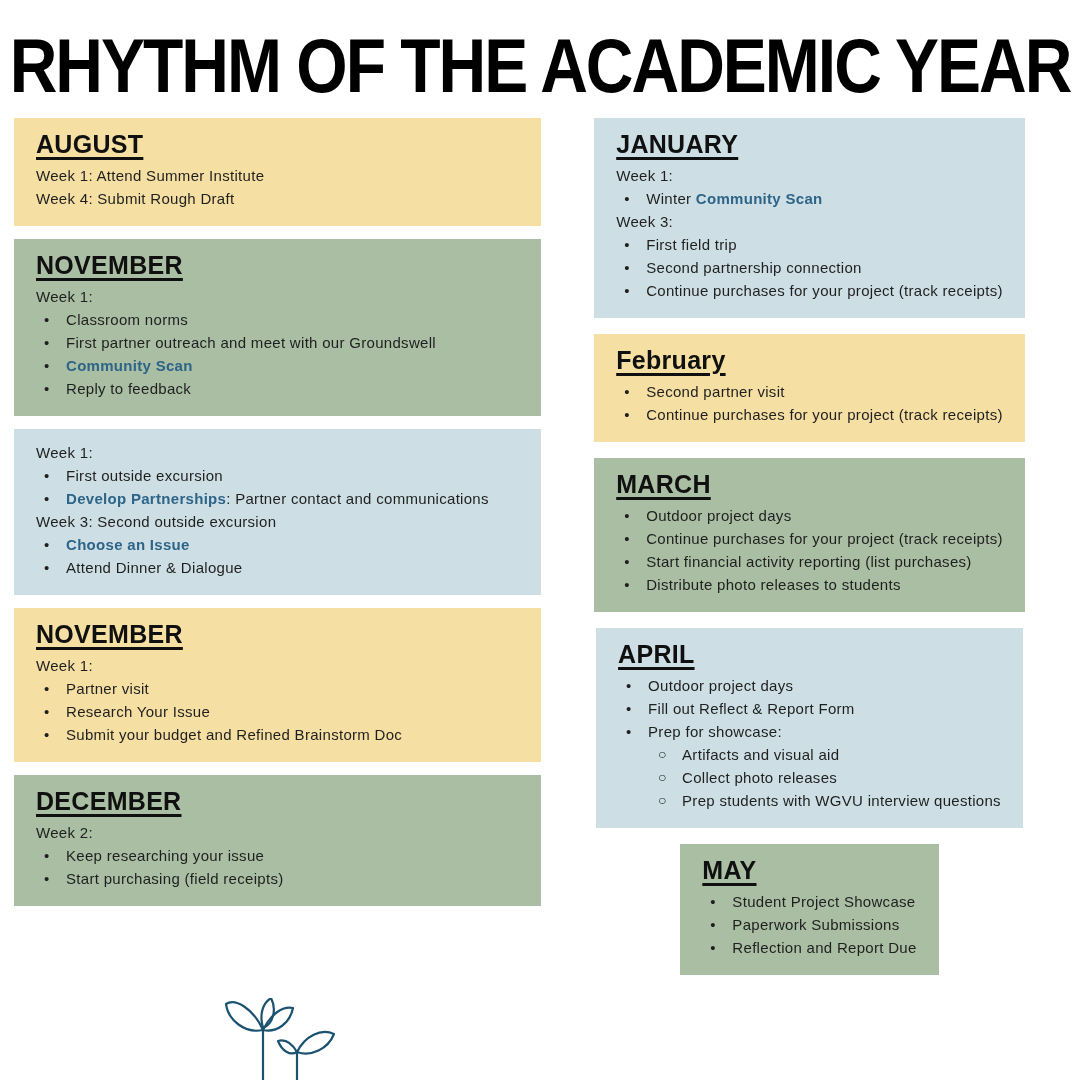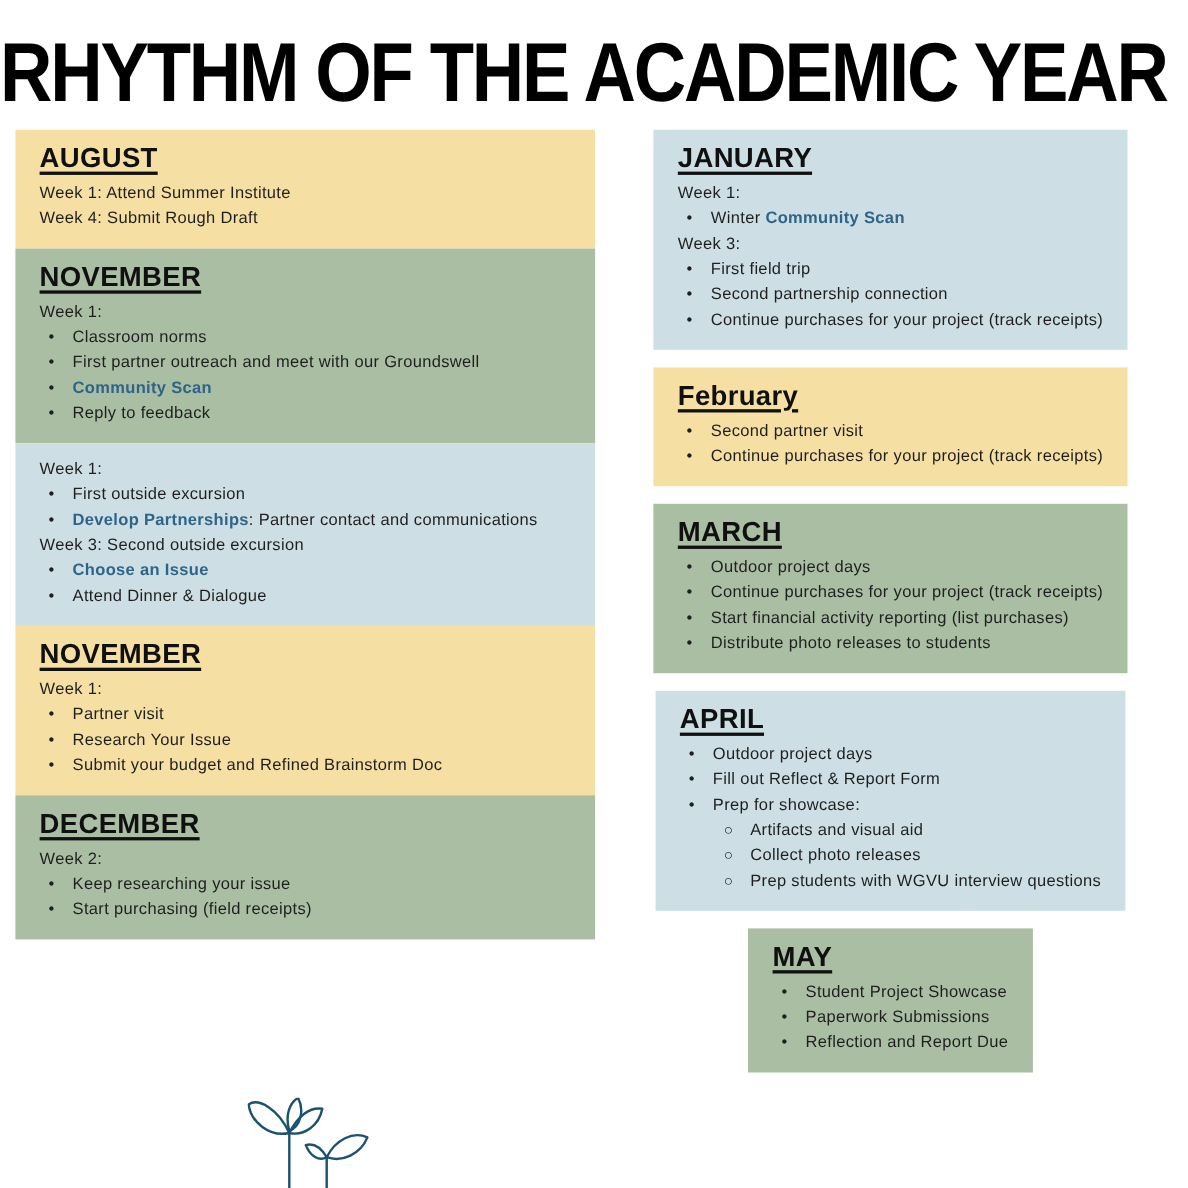--- a/index.html
+++ b/index.html
@@ -14,38 +14,38 @@
   html,body{margin:0;padding:0;}
   body{
     width:1080px;height:1080px;
     background:#ffffff;
     position:relative;
     overflow:hidden;
     font-family:"Liberation Sans","DejaVu Sans",sans-serif;
     color:var(--ink);
   }
   .title-wrap{
-    position:absolute;top:22px;left:0;width:932px;
+    position:absolute;top:22px;left:0;width:1080px;
     text-align:center;
   }
   h1.poster-title{
     margin:0;
     font-size:66px;
     font-weight:bold;
     letter-spacing:-2px;
     color:#000;
     white-space:nowrap;
     transform:scaleY(1.15);
     transform-origin:top center;
   }
   .column{
     position:absolute;top:118px;
     display:flex;flex-direction:column;
   }
-  #col-left{left:14px;width:527px;gap:0;}
+  #col-left{left:14px;width:527px;gap:13px;}
   #col-right{left:553px;width:513px;gap:16px;align-items:center;}
   .card{
     padding:12px 22px 16px 22px;
   }
   .card.yellow{background:var(--yellow);}
   .card.green{background:var(--green);}
   .card.blue{background:var(--blue);}
   .month{
     margin:0 0 5px 0;
     font-size:25px;

